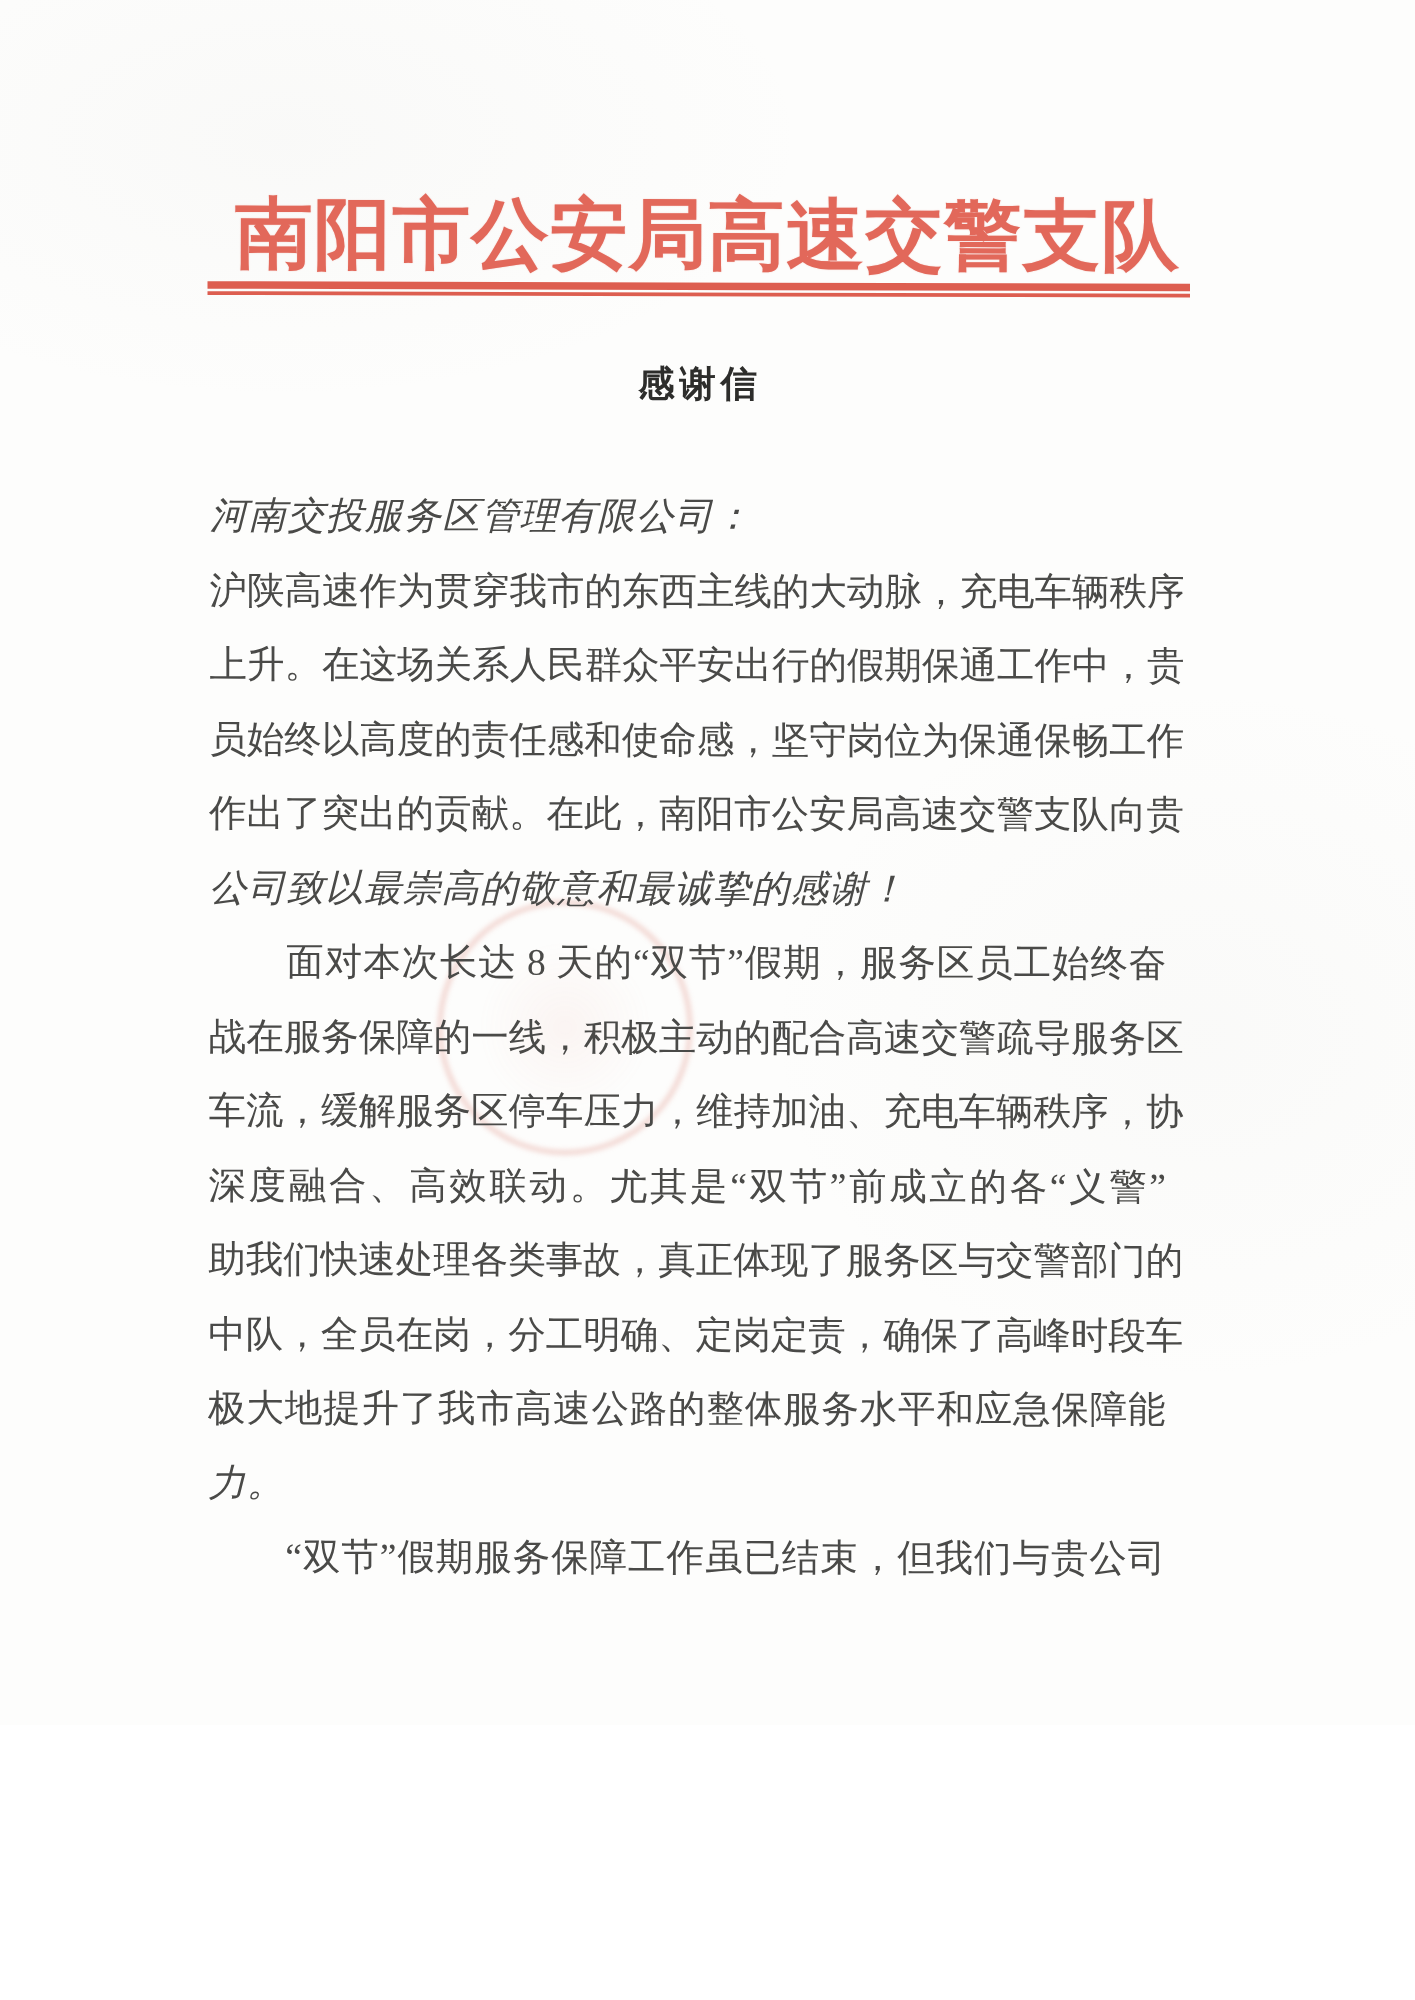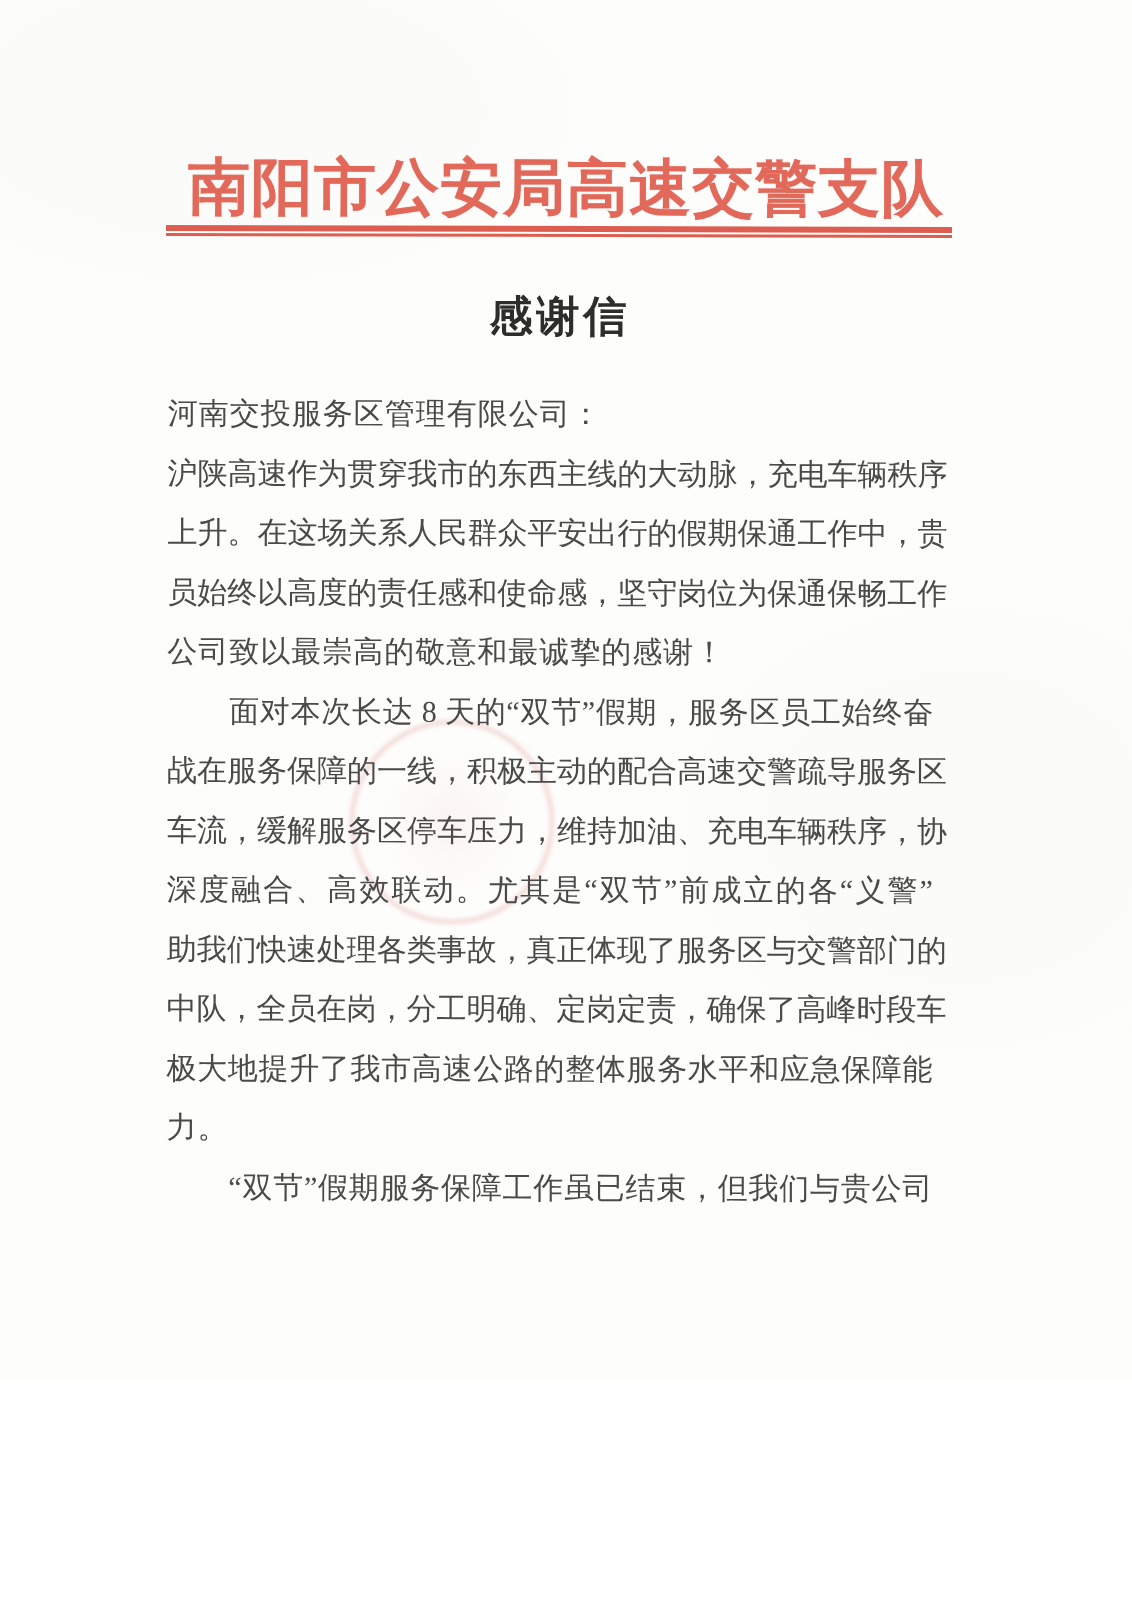--- a/index.html
+++ b/index.html
@@ -48,21 +48,21 @@
     height: 3px;
     background: #dd5e50;
   }
   
   .doc-title {
     position: absolute;
     top: 288px;
     left: 0;
     width: 100%;
     text-align: center;
-    font-size: 43px;
+    font-size: 29px;
     font-weight: bold;
     letter-spacing: 4px;
     color: #2d2d2b;
     text-indent: -12px;
   }
   
   .body-block {
     position: absolute;
     top: 384px;
     left: 167px;
@@ -76,20 +76,21 @@
     line-height: 59.5px;
     text-align: justify;
     text-align-last: justify;
     text-justify: inter-character;
     white-space: nowrap;
   }
   .body-line.no-just {
     text-align: left;
     text-align-last: left;
     letter-spacing: 1px;
+    font-style: italic;
   }
   .body-line.indent { padding-left: 62px; }
   
   .seal-stamp {
     position: absolute;
     top: 720px;
     left: 350px;
     width: 204px;
     height: 204px;
     border: 4px solid rgba(219, 126, 112, 0.30);
@@ -138,20 +139,21 @@
 
   <div class="doc-title">感谢信</div>
 
   <div class="seal-stamp"></div>
 
   <div class="body-block">
     <div class="body-line no-just">河南交投服务区管理有限公司：</div>
     <div class="body-line">沪陕高速作为贯穿我市的东西主线的大动脉，充电车辆秩序</div>
     <div class="body-line">上升。在这场关系人民群众平安出行的假期保通工作中，贵</div>
     <div class="body-line">员始终以高度的责任感和使命感，坚守岗位为保通保畅工作</div>
+    <div class="body-line">作出了突出的贡献。在此，南阳市公安局高速交警支队向贵</div>
     <div class="body-line no-just">公司致以最崇高的敬意和最诚挚的感谢！</div>
     <div class="body-line indent">面对本次长达 8 天的“双节”假期，服务区员工始终奋</div>
     <div class="body-line">战在服务保障的一线，积极主动的配合高速交警疏导服务区</div>
     <div class="body-line">车流，缓解服务区停车压力，维持加油、充电车辆秩序，协</div>
     <div class="body-line">深度融合、高效联动。尤其是“双节”前成立的各“义警”</div>
     <div class="body-line">助我们快速处理各类事故，真正体现了服务区与交警部门的</div>
     <div class="body-line">中队，全员在岗，分工明确、定岗定责，确保了高峰时段车</div>
     <div class="body-line">极大地提升了我市高速公路的整体服务水平和应急保障能</div>
     <div class="body-line no-just">力。</div>
     <div class="body-line indent">“双节”假期服务保障工作虽已结束，但我们与贵公司</div>

